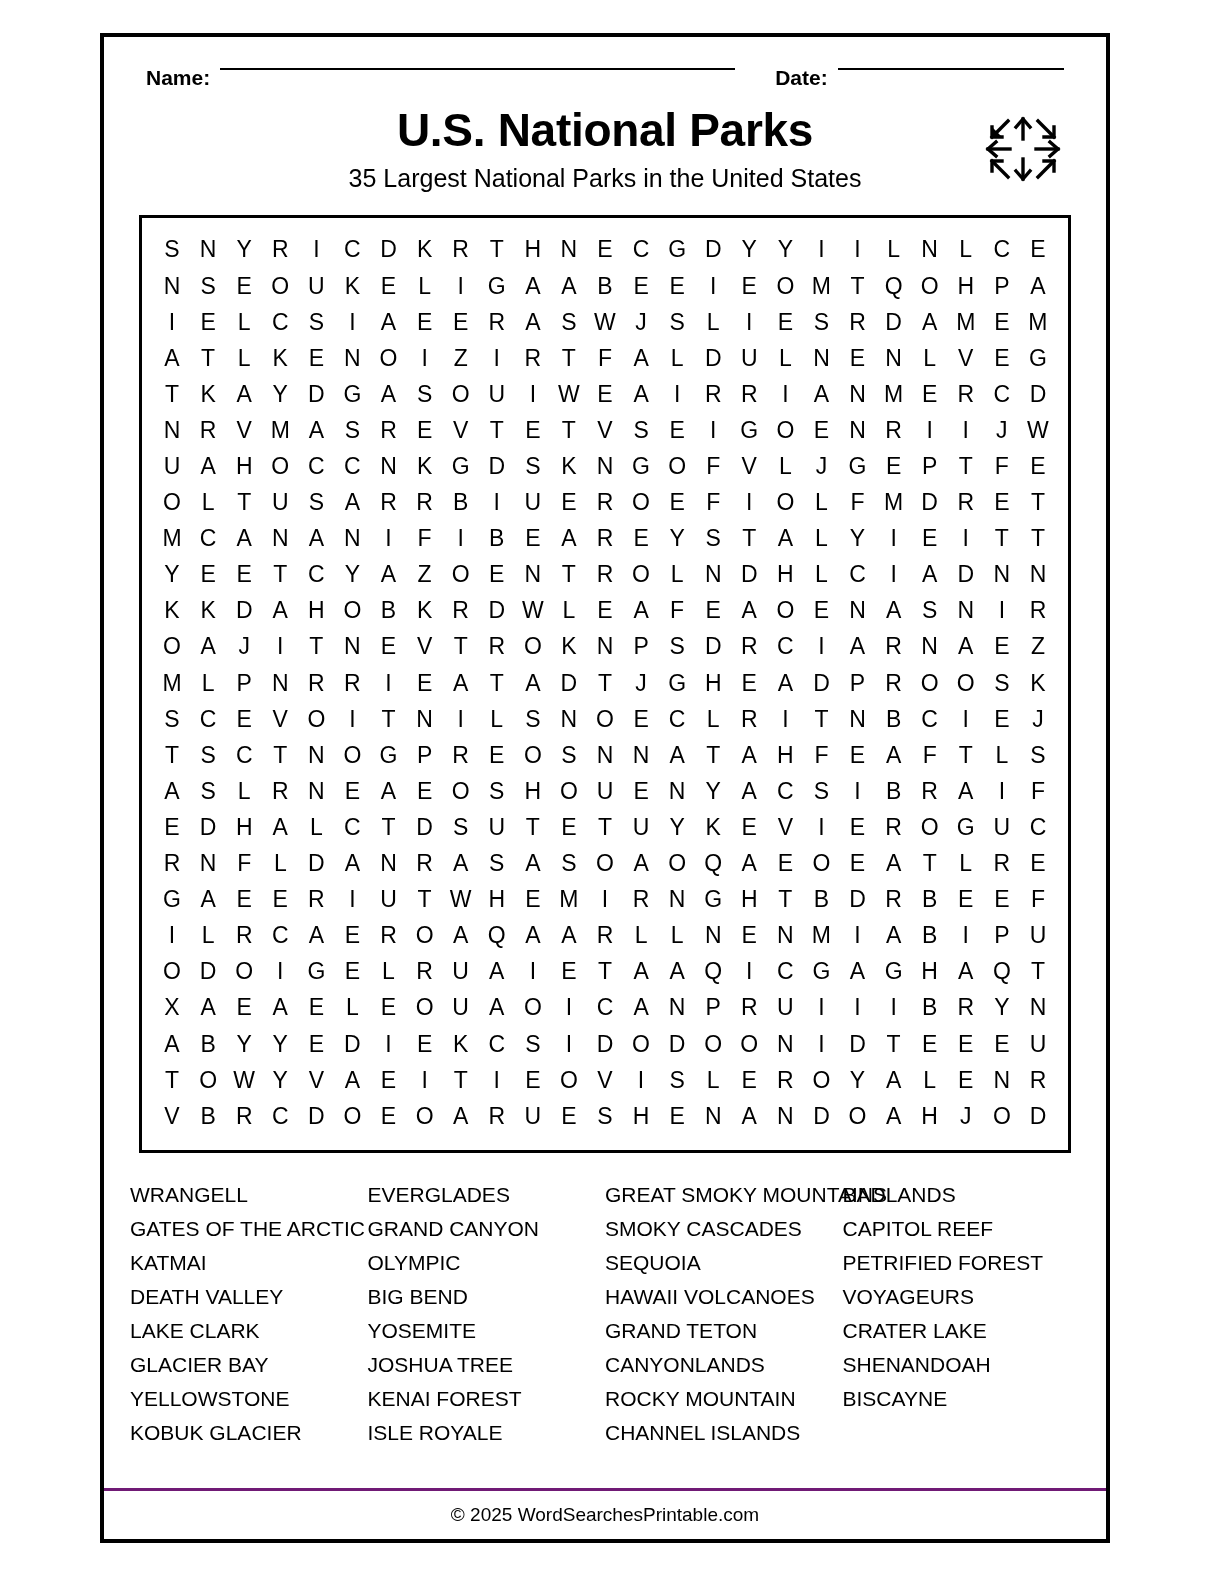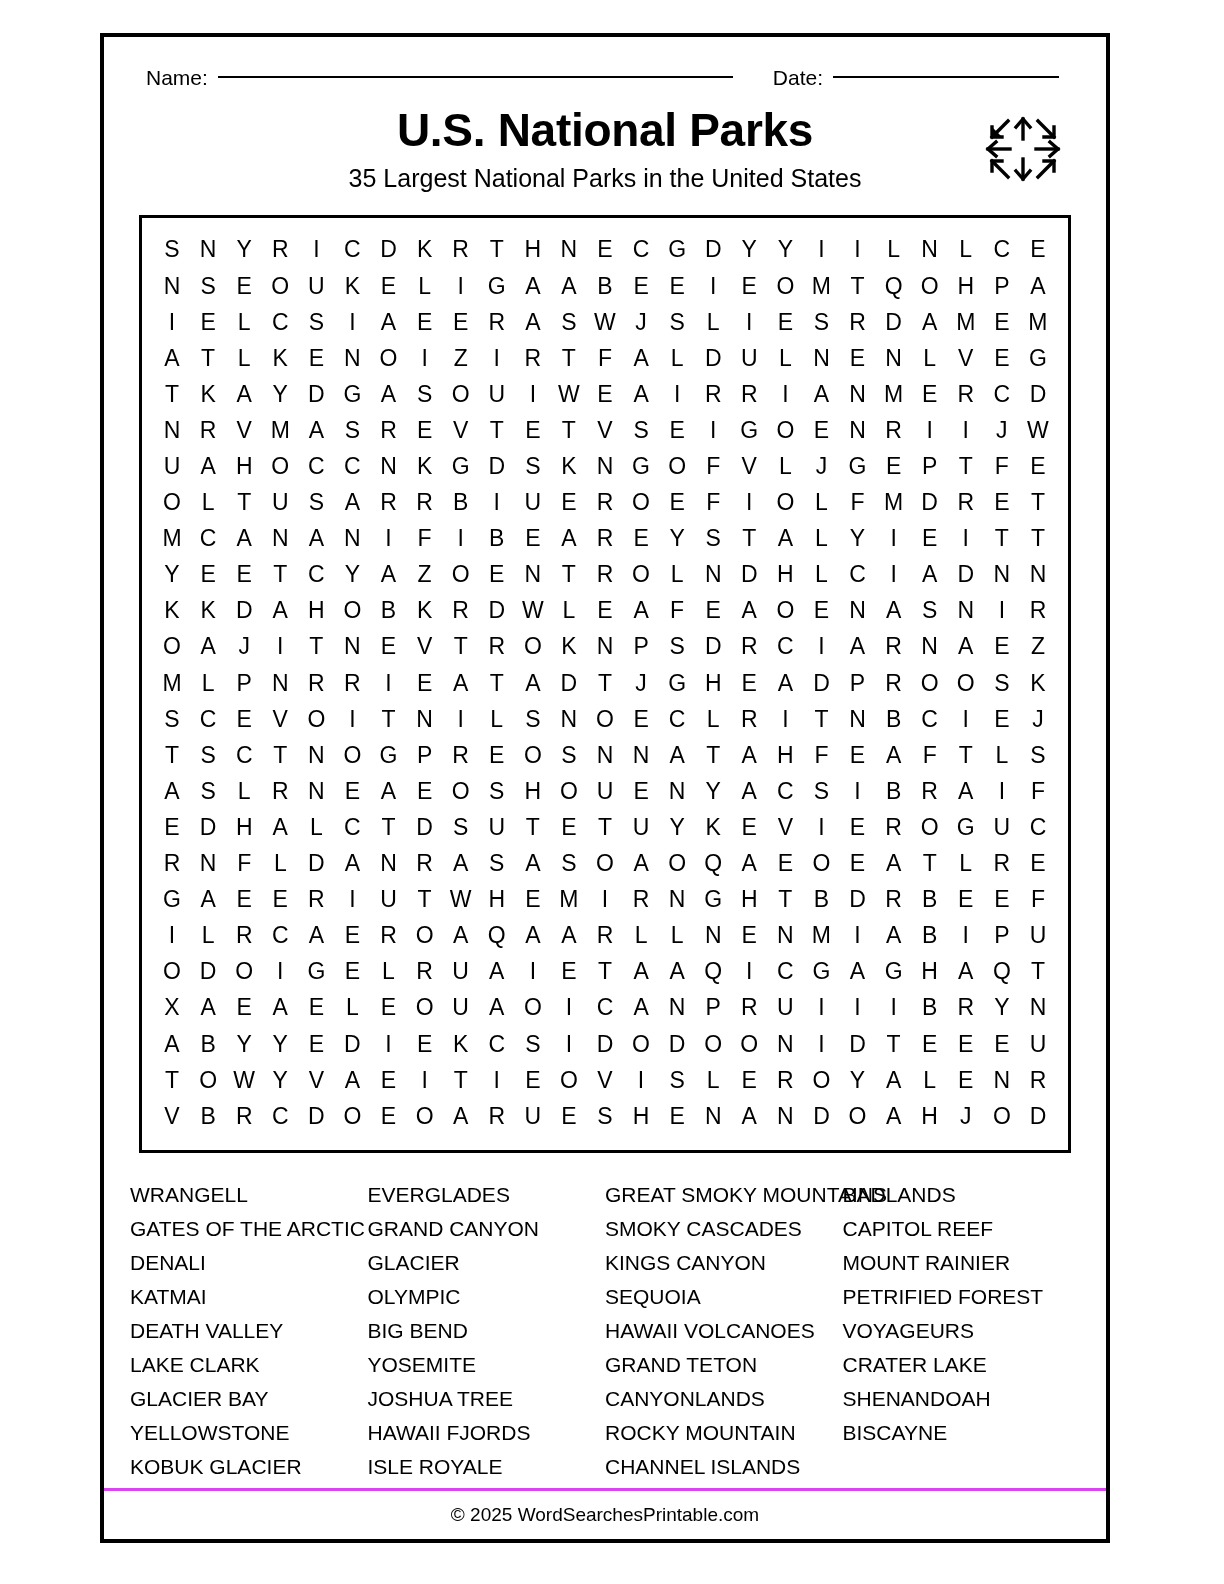--- a/index.html
+++ b/index.html
@@ -22,23 +22,24 @@
     width: 1010px;
     height: 1510px;
     border: 4px solid #000000;
     box-sizing: border-box;
     background: #ffffff;
   }
 
   
   .namedate {
     display: flex;
-    align-items: center;
+    align-items: flex-start;
     padding: 30px 34px 0 42px;
     box-sizing: border-box;
+    font-weight: bold;
   }
   .nd-label {
     font-size: 21px;
     line-height: 1;
     white-space: nowrap;
     padding-bottom: 2px;
   }
   .nd-rule {
     border-bottom: 2.5px solid #000;
     height: 1px;
@@ -114,21 +115,21 @@
     padding: 0;
     white-space: nowrap;
   }
 
   
   .footer {
     position: absolute;
     left: 0;
     right: 0;
     bottom: 0;
-    border-top: 3px solid #d946ef;
+    border-top: 3px solid #701a75;
     height: 48px;
     display: flex;
     align-items: center;
     justify-content: center;
     font-size: 19px;
   }
 </style>
 </head>
 <body>
 
@@ -868,26 +869,20 @@
             <td>GREAT SMOKY MOUNTAINS</td>
             <td>BADLANDS</td>
           </tr>
           <tr>
             <td>GATES OF THE ARCTIC</td>
             <td>GRAND CANYON</td>
             <td>SMOKY CASCADES</td>
             <td>CAPITOL REEF</td>
           </tr>
           <tr>
-            <td>DENALI</td>
-            <td>GLACIER</td>
-            <td>KINGS CANYON</td>
-            <td>MOUNT RAINIER</td>
-          </tr>
-          <tr>
             <td>KATMAI</td>
             <td>OLYMPIC</td>
             <td>SEQUOIA</td>
             <td>PETRIFIED FOREST</td>
           </tr>
           <tr>
             <td>DEATH VALLEY</td>
             <td>BIG BEND</td>
             <td>HAWAII VOLCANOES</td>
             <td>VOYAGEURS</td>
@@ -899,21 +894,21 @@
             <td>CRATER LAKE</td>
           </tr>
           <tr>
             <td>GLACIER BAY</td>
             <td>JOSHUA TREE</td>
             <td>CANYONLANDS</td>
             <td>SHENANDOAH</td>
           </tr>
           <tr>
             <td>YELLOWSTONE</td>
-            <td>HAWAII FJORDS</td>
+            <td>KENAI FOREST</td>
             <td>ROCKY MOUNTAIN</td>
             <td>BISCAYNE</td>
           </tr>
           <tr>
             <td>KOBUK GLACIER</td>
             <td>ISLE ROYALE</td>
             <td>CHANNEL ISLANDS</td>
             <td></td>
           </tr>
         </tbody>

